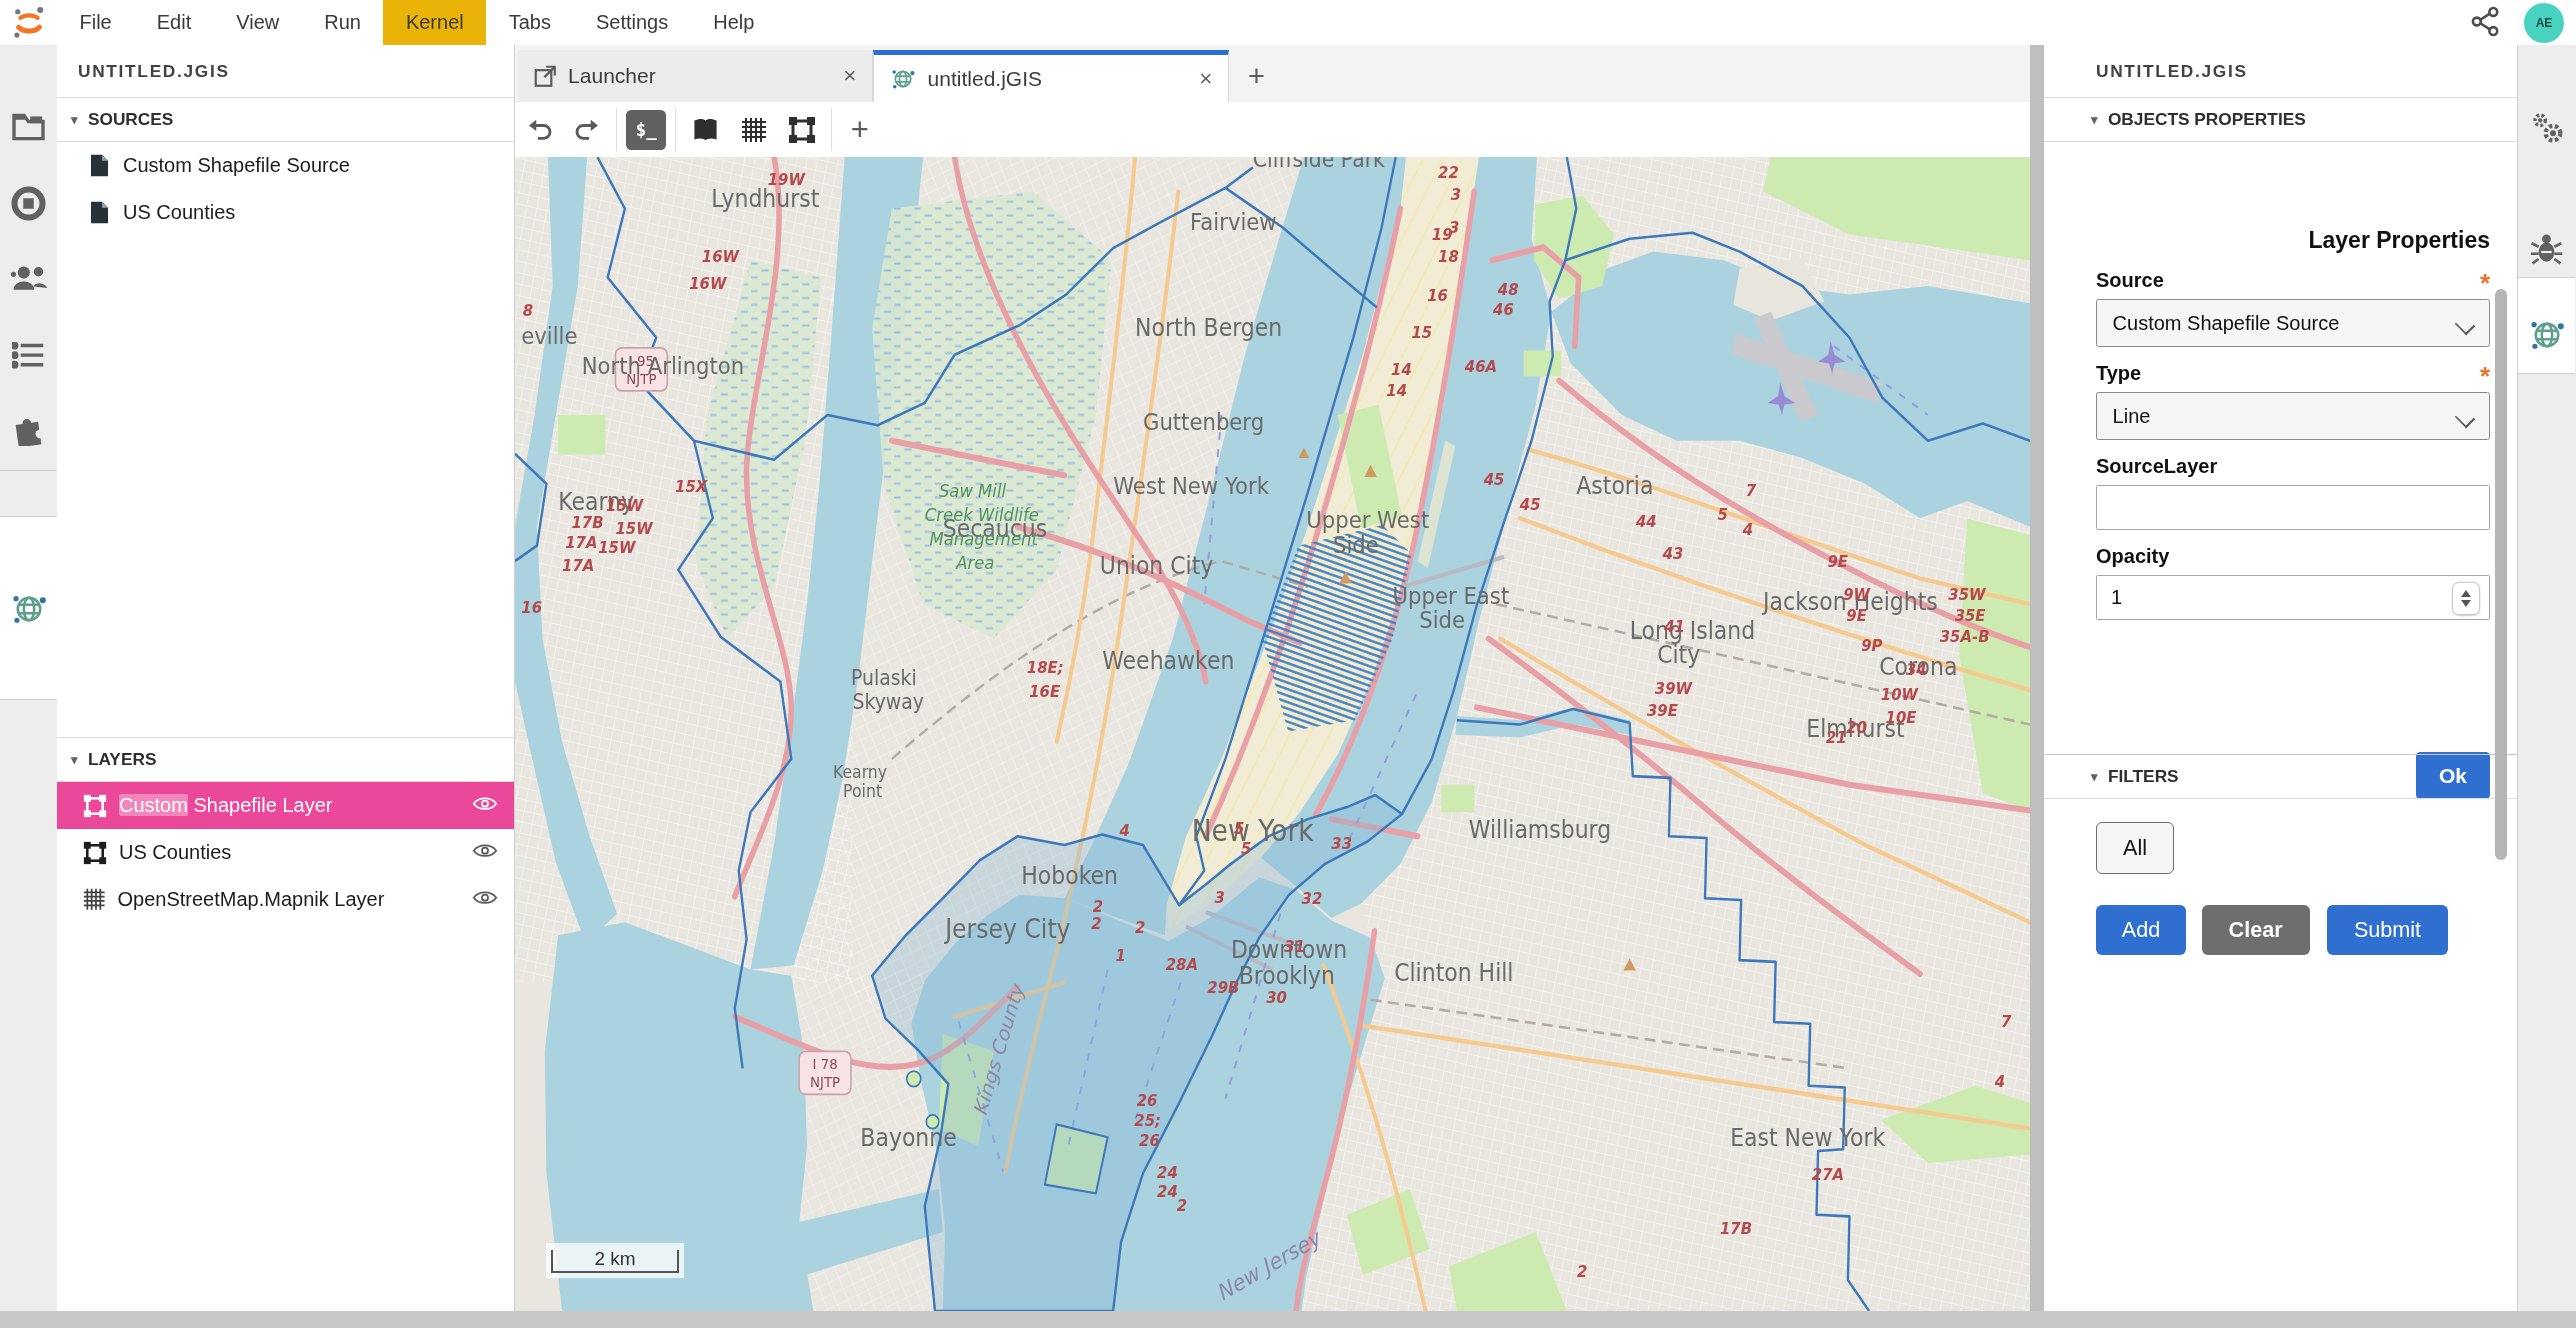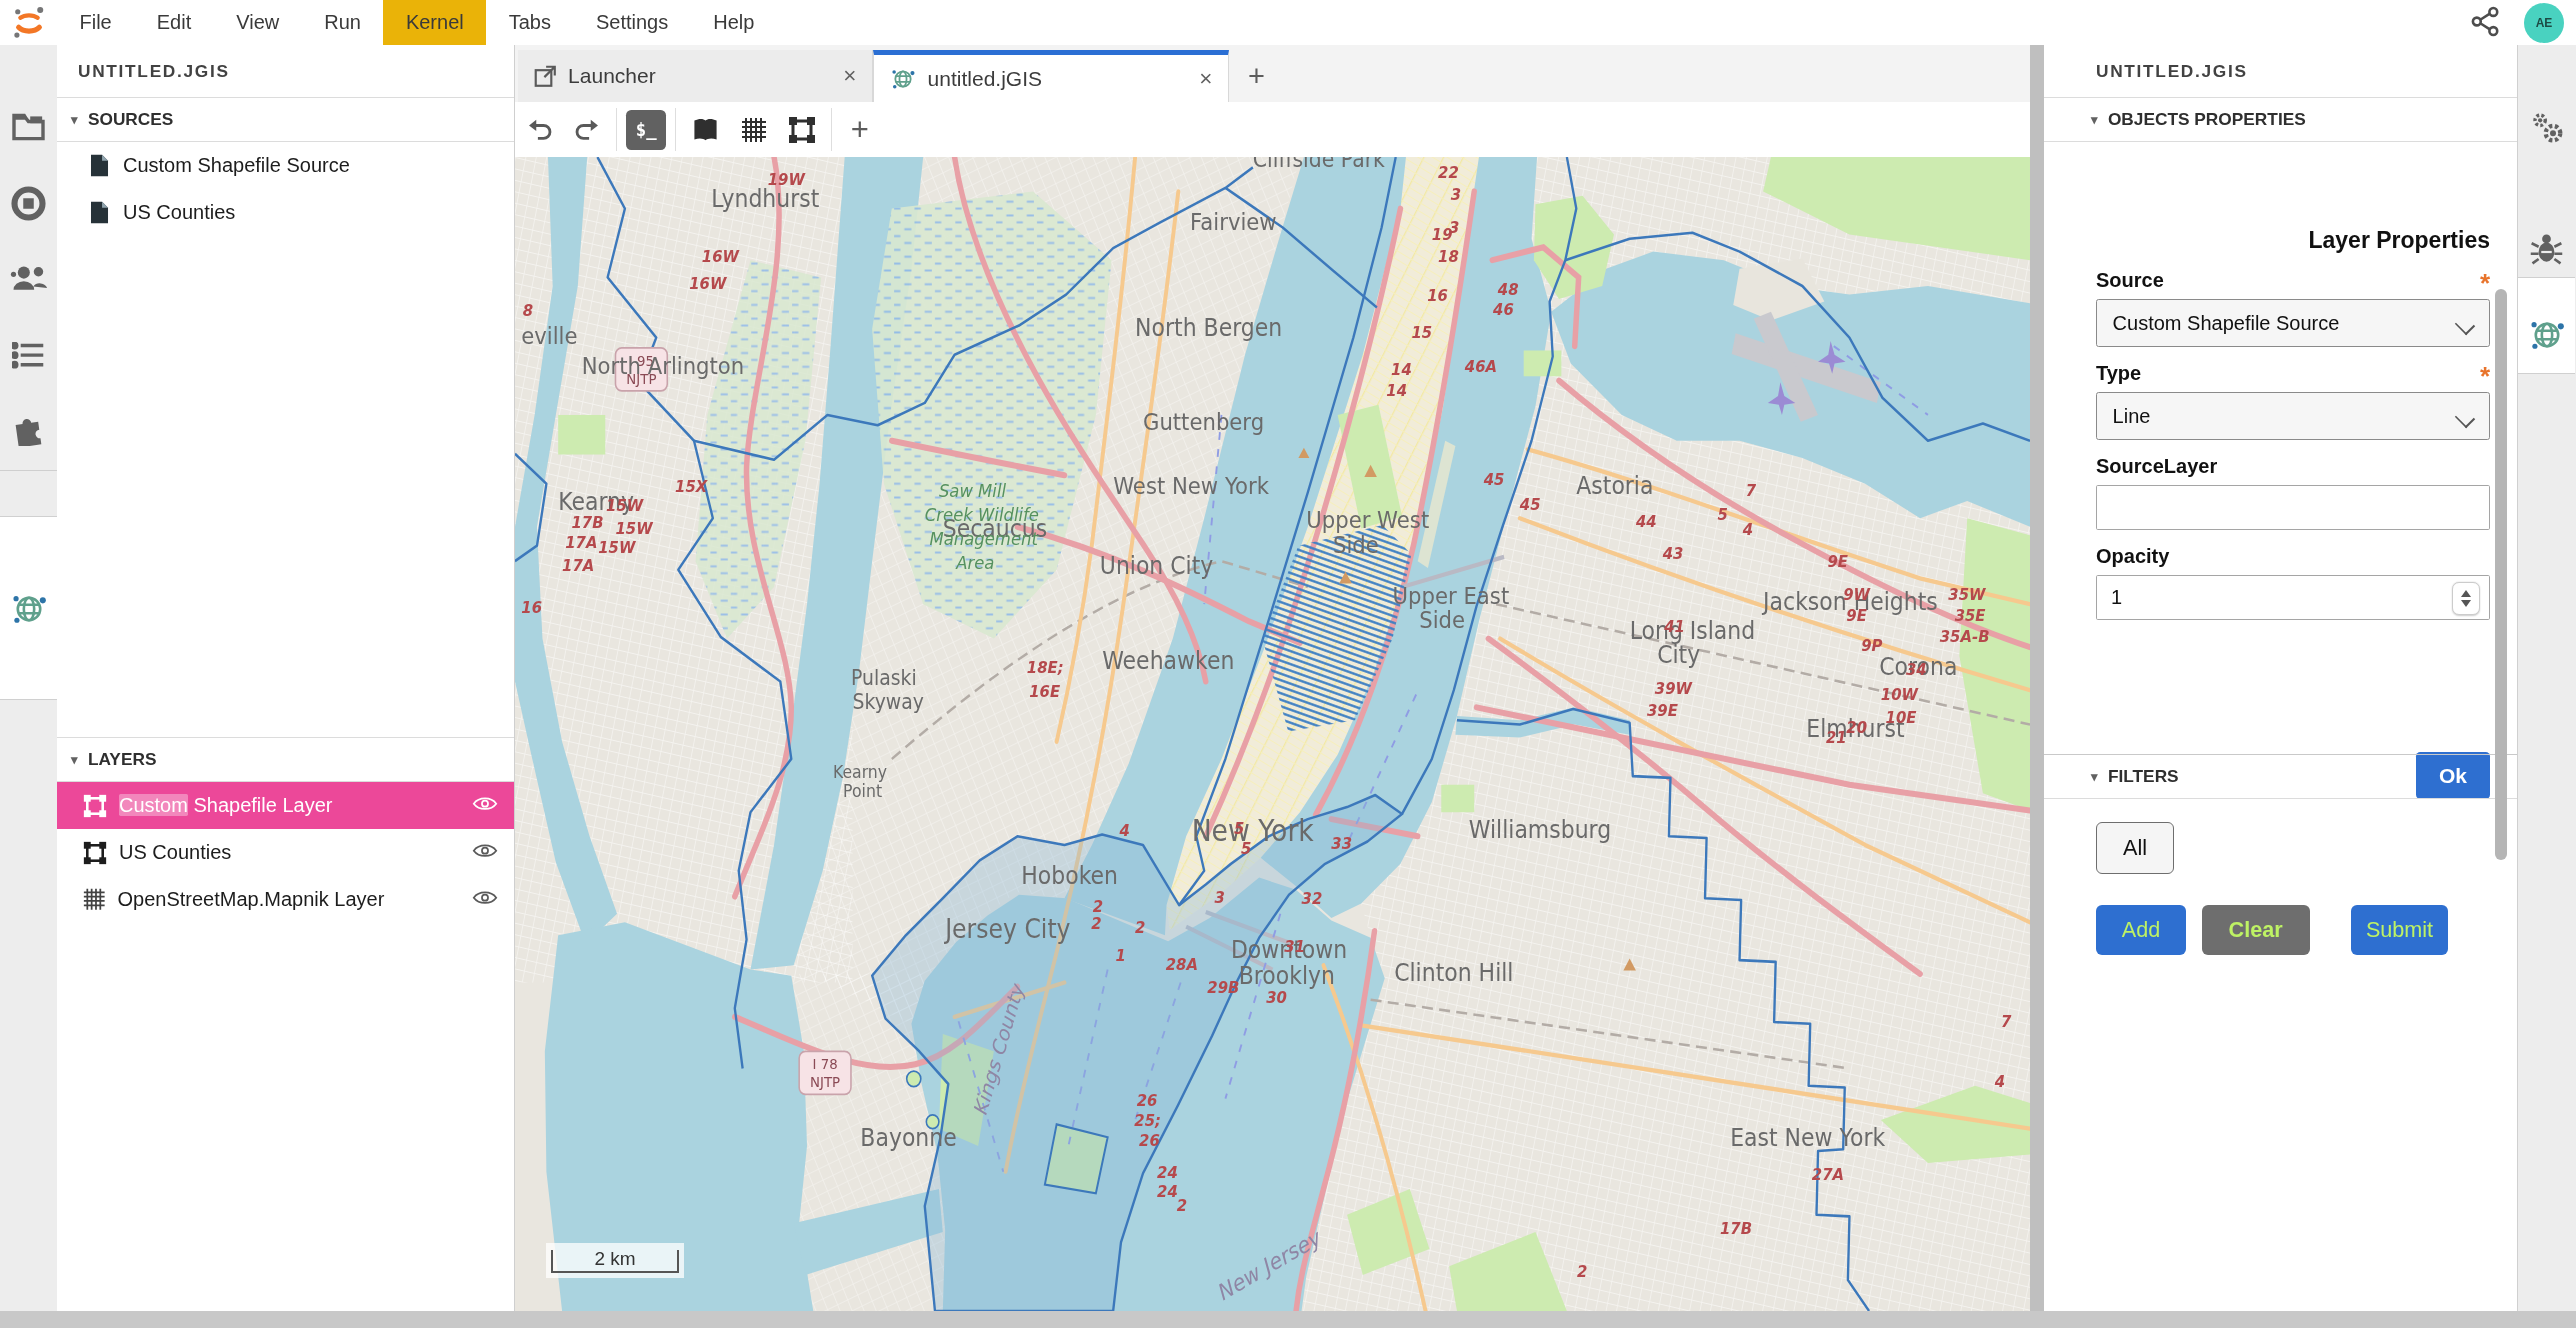--- a/index.html
+++ b/index.html
@@ -72,24 +72,24 @@
   .select-box{margin-top:7px;height:48px;background:#f6f6f6;border:1.7px solid #8a8a8a;border-radius:2.6px;display:flex;align-items:center;padding:0 15.6px;font-size:20px;color:#111;position:relative;box-sizing:border-box;}
   .chev{position:absolute;right:15.6px;top:17.3px;width:14px;height:14px;border-right:2.6px solid #555;border-bottom:2.6px solid #555;transform:rotate(45deg) scale(1,0.8);}
   .text-input{margin-top:7px;height:45px;background:#fff;border:1.7px solid #a5a5a5;border-radius:1.7px;display:flex;align-items:center;padding:0 14px;font-size:20px;color:#111;position:relative;box-sizing:border-box;}
   .stepper{position:absolute;right:8.6px;top:6px;width:26px;height:31px;border:0.9px solid #ccc;border-radius:7px;box-shadow:0 0.9px 1.7px rgba(0,0,0,0.2);display:flex;flex-direction:column;align-items:center;justify-content:center;gap:3.5px;background:#fff;}
   .tri-up{width:0;height:0;border-left:5.2px solid transparent;border-right:5.2px solid transparent;border-bottom:7px solid #555;}
   .tri-dn{width:0;height:0;border-left:5.2px solid transparent;border-right:5.2px solid transparent;border-top:7px solid #555;}
   .ok-btn{position:absolute;right:0;top:560px;width:74px;height:47px;background:#2e6fd0;color:#fff;border-radius:4.3px;font-size:21px;font-weight:bold;display:flex;align-items:center;justify-content:center;}
   .filters-section{position:absolute;left:0;top:709px;width:473px;}
   .chip{margin:22.5px 0 0 52px;width:76px;height:50px;background:#f5f5f5;border:1.7px solid #6e6e6e;border-radius:6px;font-size:21.6px;color:#111;display:flex;align-items:center;justify-content:center;}
   .btn-row{margin:31px 0 0 52px;width:394px;display:flex;align-items:center;}
-  .btn{height:50px;border-radius:6px;color:#bef264;font-size:21.6px;display:flex;align-items:center;justify-content:center;}
+  .btn{height:50px;border-radius:6px;color:#ffffff;font-size:21.6px;display:flex;align-items:center;justify-content:center;}
   .btn-add{width:90px;background:#2e6fd0;}
   .btn-clear{width:108px;background:#6e6e6e;margin-left:15.6px;font-weight:bold;}
-  .btn-submit{width:97px;background:#2e6fd0;margin-left:auto;margin-right:42px;}
+  .btn-submit{width:121px;background:#2e6fd0;margin-left:auto;margin-right:42px;}
   #rp-scroll{position:absolute;left:451px;top:244px;width:12px;height:571px;background:#b5b5b5;border-radius:6px;}
 
   
   #right-sidebar{left:2517px;top:45px;width:59px;height:1283px;background:#ededed;border-left:0.9px solid #d0d0d0;}
 
   
   #status-bar{left:0;top:1311px;width:2576px;height:17.3px;background:#c8c8c8;}
 </style>
 </head>
 <body>

